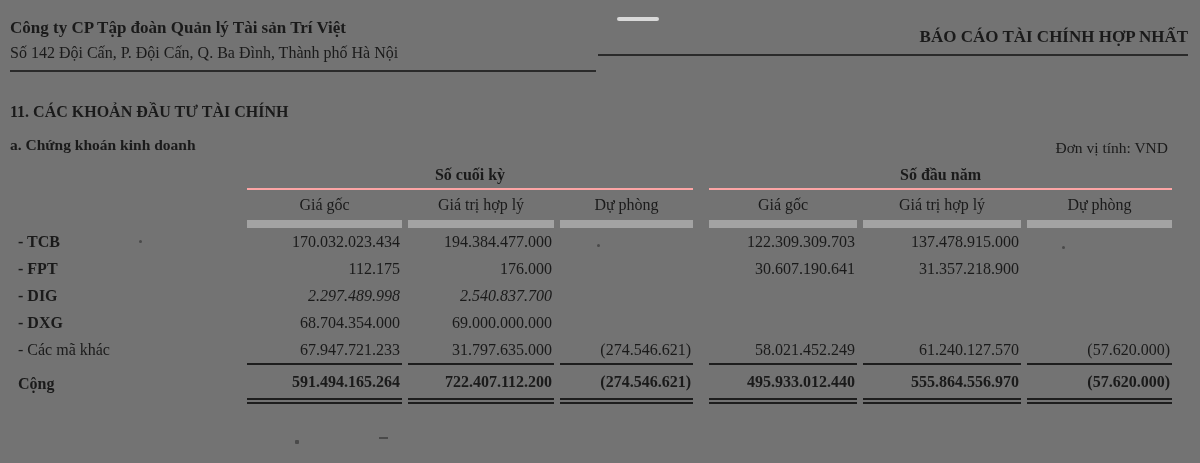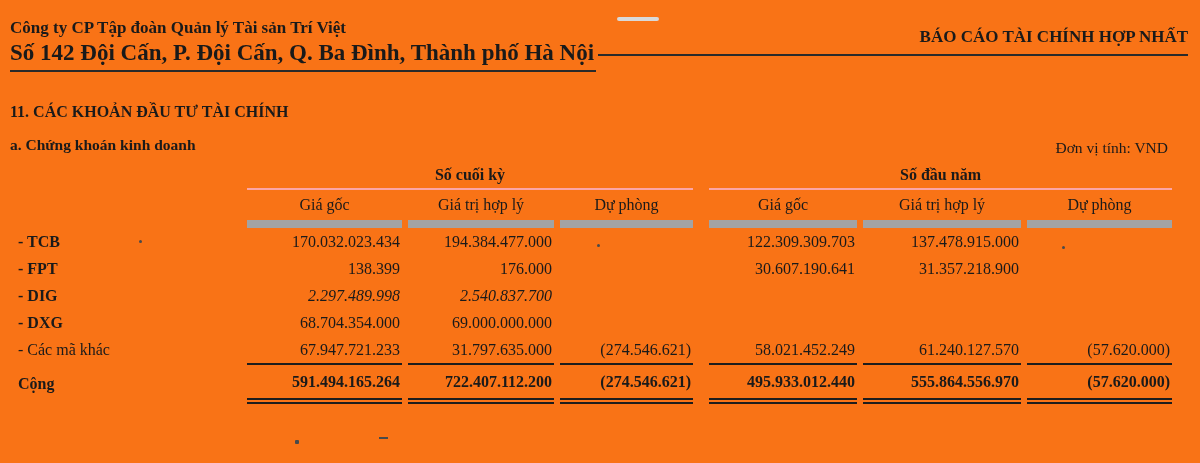--- a/index.html
+++ b/index.html
@@ -1,30 +1,30 @@
 <!DOCTYPE html>
 <html><head>
 <meta charset="utf-8">
 <style>
   html,body{margin:0;padding:0;background:#fff;}
   .page{
     position:relative;
     width:1200px;height:463px;
-    background:#f97316;
+    background:#737373;
     color:#1a1a1a;
     font-family:"Liberation Serif","DejaVu Serif",serif;
     overflow:hidden;
   }
   
   .letterhead-left{
     position:absolute;left:10px;top:16px;width:586px;
     border-bottom:2px solid #2a2a2a;padding-bottom:5px;
   }
   .company-name{font-size:17px;font-weight:bold;line-height:24px;}
-  .company-address{font-size:23px;line-height:25px;font-weight:bold;}
+  .company-address{font-size:16px;line-height:25px;}
   .letterhead-right{
     position:absolute;left:598px;top:24px;width:590px;
     text-align:right;border-bottom:2px solid #2a2a2a;padding-bottom:4px;
   }
   .report-title{font-size:17px;font-weight:bold;line-height:26px;}
   .report-period{font-size:16px;line-height:25px;}
   
   .section-title{position:absolute;left:10px;top:103px;font-size:16px;font-weight:bold;}
   .section-subtitle{position:absolute;left:10px;top:136px;font-size:15.5px;font-weight:bold;}
   .unit-label{position:absolute;right:32px;top:139px;font-size:15.5px;}
@@ -102,21 +102,21 @@
       <td class="num">170.032.023.434</td>
       <td class="num">194.384.477.000</td>
       <td class="num"></td>
       <td></td>
       <td class="num">122.309.309.703</td>
       <td class="num">137.478.915.000</td>
       <td class="num"></td>
     </tr>
     <tr>
       <td class="lbl bold">- FPT</td>
-      <td class="num">138.399</td>
+      <td class="num">112.175</td>
       <td class="num">176.000</td>
       <td class="num"></td>
       <td></td>
       <td class="num">30.607.190.641</td>
       <td class="num">31.357.218.900</td>
       <td class="num"></td>
     </tr>
     <tr>
       <td class="lbl bold">- DIG</td>
       <td class="num italic">2.297.489.998</td>

